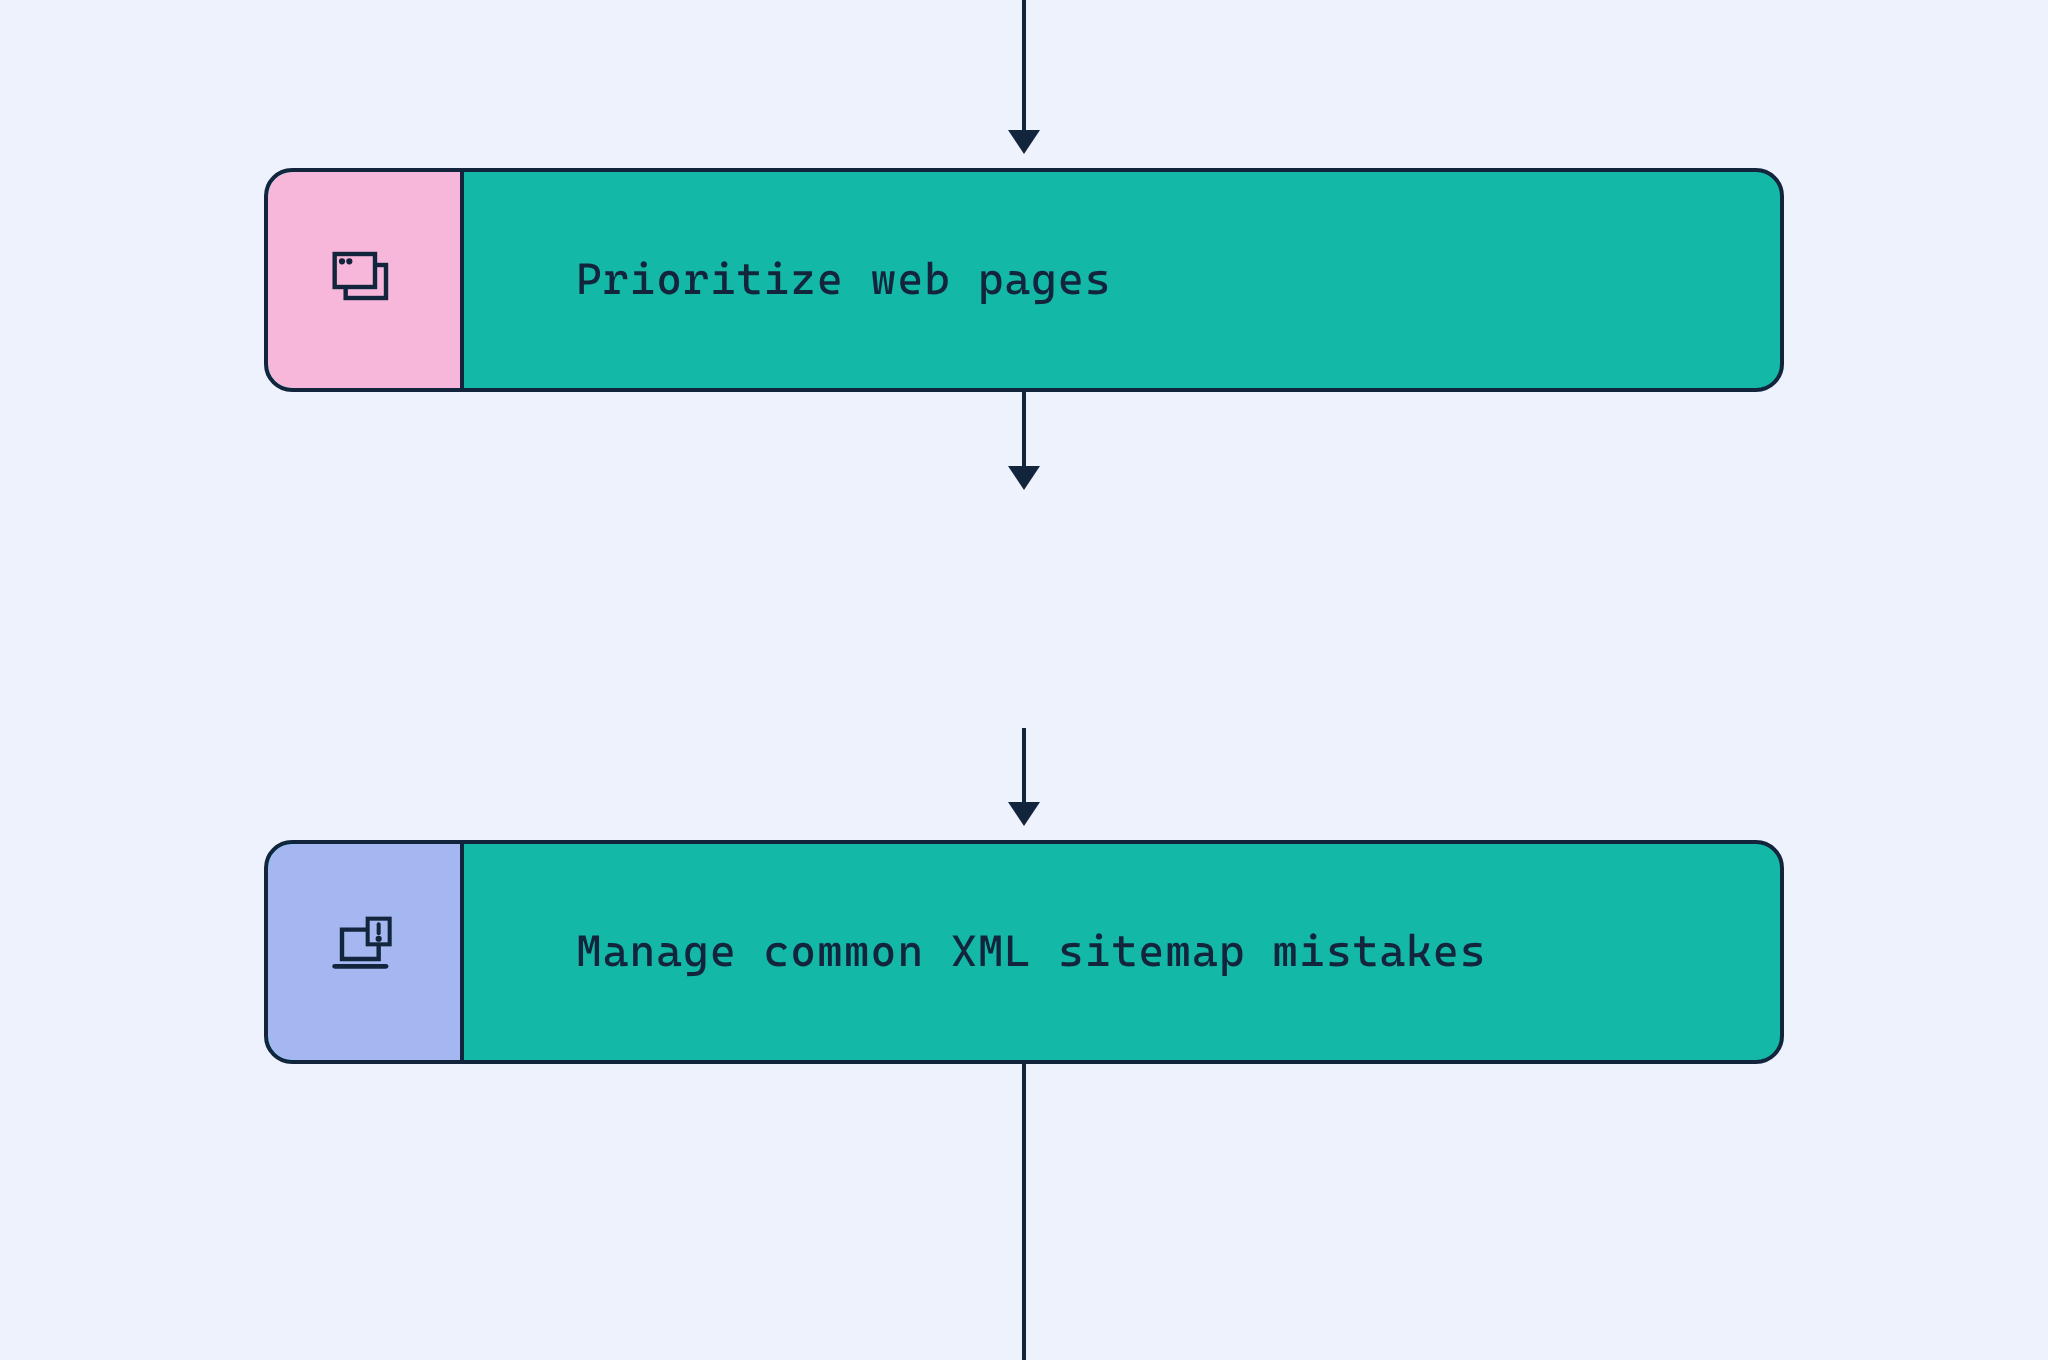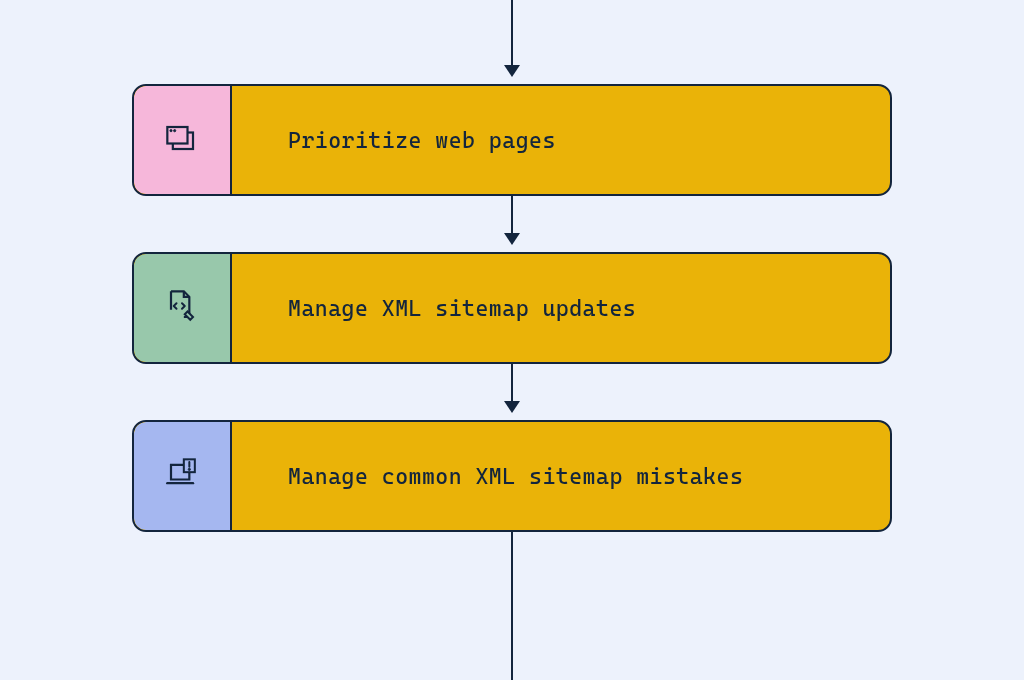--- a/index.html
+++ b/index.html
@@ -33,21 +33,21 @@
     border-right: 8px solid transparent;
     border-top: 12px solid #13253d;
     margin-top: -1px;
   }
   .card {
     position: absolute;
     left: 50%;
     transform: translateX(-50%);
     width: 760px;
     height: 112px;
-    background: #eab308;
+    background: #14b8a6;
     border: 2px solid #13253d;
     border-radius: 14px;
     display: flex;
     align-items: stretch;
     overflow: hidden;
   }
   .icon-tile {
     width: 98px;
     flex: 0 0 98px;
     border-right: 2px solid #13253d;
@@ -94,35 +94,20 @@
       </span>
     </div>
     <div class="card-label">Prioritize web pages</div>
   </div>
 
   <div class="connector" style="top:196px;">
     <div class="line" style="height:38px;"></div>
     <div class="arrow"></div>
   </div>
 
-  <div class="card" style="top:252px;">
-    <div class="icon-tile tile-green">
-      <span>
-        <svg viewBox="0 0 48 48" fill="none">
-          <path d="M12 8 H26 L32 14 V36 H26" stroke-width="2.4" fill="none"></path>
-          <path d="M12 8 V28" stroke-width="2.4" fill="none"></path>
-          <path d="M26 8 V14 H32" stroke-width="2.4" fill="none"></path>
-          <path d="M18 21 L15 24 L18 27" stroke-width="2.2" fill="none" stroke-linecap="round" stroke-linejoin="round"></path>
-          <path d="M24 21 L27 24 L24 27" stroke-width="2.2" fill="none" stroke-linecap="round" stroke-linejoin="round"></path>
-          <path d="M30 30 L36 36 L33 39 L27 33 Z" stroke-width="2.2" fill="#98c8ab"></path>
-        </svg>
-      </span>
-    </div>
-    <div class="card-label">Manage XML sitemap updates</div>
-  </div>
 
   <div class="connector" style="top:364px;">
     <div class="line" style="height:38px;"></div>
     <div class="arrow"></div>
   </div>
 
   <div class="card" style="top:420px;">
     <div class="icon-tile tile-blue">
       <span>
         <svg viewBox="0 0 48 48" fill="none">

